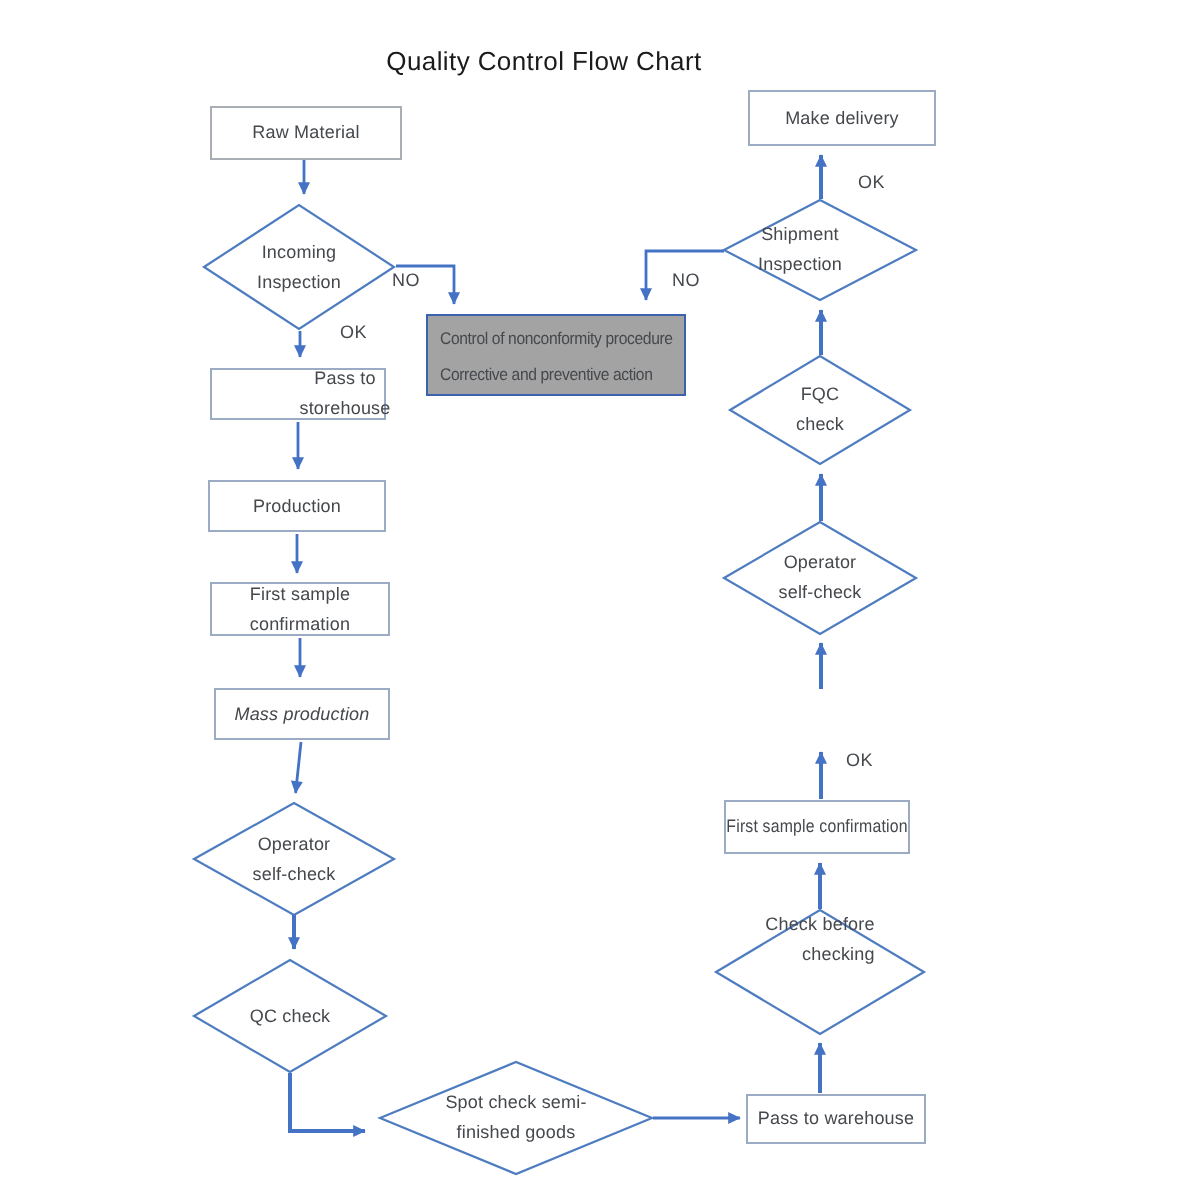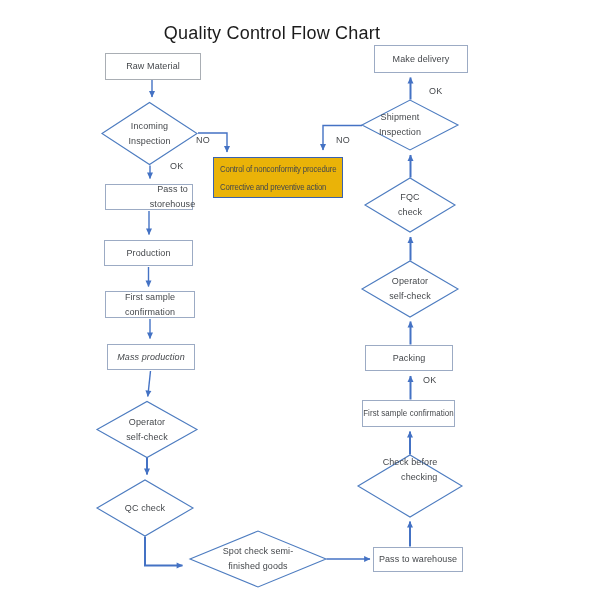--- a/index.html
+++ b/index.html
@@ -2,34 +2,34 @@
 <html><head>
 <meta charset="utf-8">
 <style>
   html,body { margin:0; padding:0; background:#ffffff; }
   .canvas {
     position:relative; width:600px; height:600px; background:#ffffff;
     font-family:"Liberation Sans", sans-serif; overflow:hidden;
   }
   .title {
     position:absolute; top:23px; left:0; width:544px; text-align:center;
-    font-size:18px; color:#1b1b1b; letter-spacing:0.2px;
+    font-size:13px; color:#1b1b1b; letter-spacing:0.2px;
   }
   svg.layer { position:absolute; left:0; top:0; }
   .node {
     position:absolute; display:flex; align-items:center; justify-content:center;
     text-align:center; font-size:9px; color:#45484c; line-height:1.65;
     white-space:pre-line; letter-spacing:0.1px;
   }
   .box { border:1px solid #9cabc4; background:#ffffff; box-sizing:border-box; }
   .box.graybrd { border-color:#a9aeb4; }
   .dlabel { background:transparent; }
   .condensed span { transform:scaleX(0.88); transform-origin:50% 50%; white-space:nowrap; display:inline-block; }
   .nonconf {
-    border:1.5px solid #3a62ad; background:#eab308; box-sizing:border-box;
+    border:1.5px solid #3a62ad; background:#a3a3a3; box-sizing:border-box;
     display:flex; flex-direction:column; justify-content:center; align-items:flex-start;
     padding-left:6px; gap:8px; text-align:left;
   }
   .nonconf .nline {
     font-size:8.5px; color:#45484c; letter-spacing:-0.2px; white-space:nowrap;
     transform:scaleX(0.92); transform-origin:0 50%;
   }
   .edge-label { position:absolute; font-size:9px; color:#45484c; letter-spacing:0.3px; }
 </style>
 </head>
@@ -81,21 +81,20 @@
     </g>
   </svg>
 
   <div class="node box graybrd" style="left:105px;top:53px;width:96px;height:27px;">Raw Material</div>
   <div class="node box" style="left:105px;top:184px;width:88px;height:26px;padding-left:47px;">Pass to storehouse</div>
   <div class="node box" style="left:104px;top:240px;width:89px;height:26px;">Production</div>
   <div class="node box" style="left:105px;top:291px;width:90px;height:27px;">First sample
 confirmation</div>
   <div class="node box" style="left:107px;top:344px;width:88px;height:26px;font-style:italic;">Mass production</div>
   <div class="node box" style="left:374px;top:45px;width:94px;height:28px;">Make delivery</div>
-  <div class="node box" style="left:365px;top:345px;width:88px;height:26px;">Packing</div>
   <div class="node box condensed" style="left:362px;top:400px;width:93px;height:27px;"><span>First sample confirmation</span></div>
   <div class="node box" style="left:373px;top:547px;width:90px;height:25px;">Pass to warehouse</div>
 
   <div class="nonconf" style="position:absolute;left:213px;top:157px;width:130px;height:41px;">
     <div class="nline">Control of nonconformity procedure</div>
     <div class="nline">Corrective and preventive action</div>
   </div>
 
   <div class="node dlabel" style="left:102px;top:103px;width:95px;height:62px;">Incoming
 Inspection</div>

